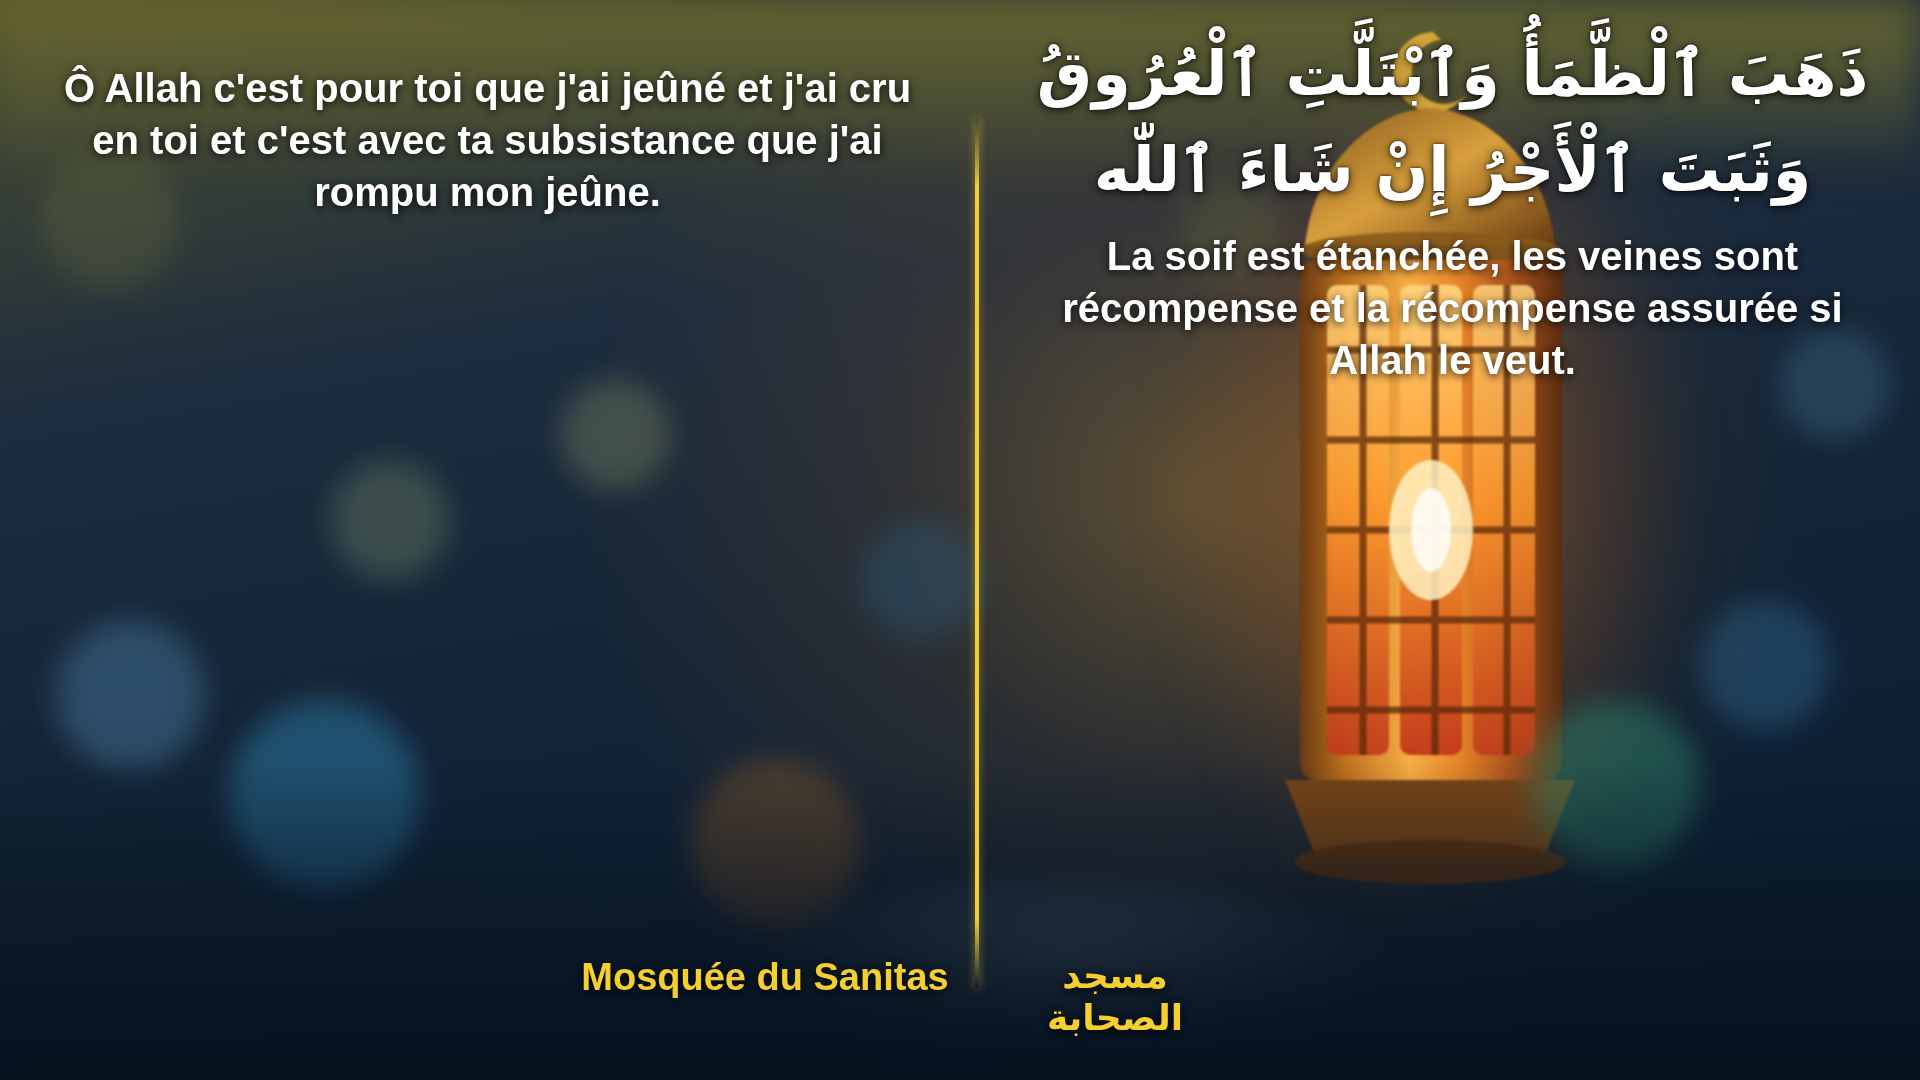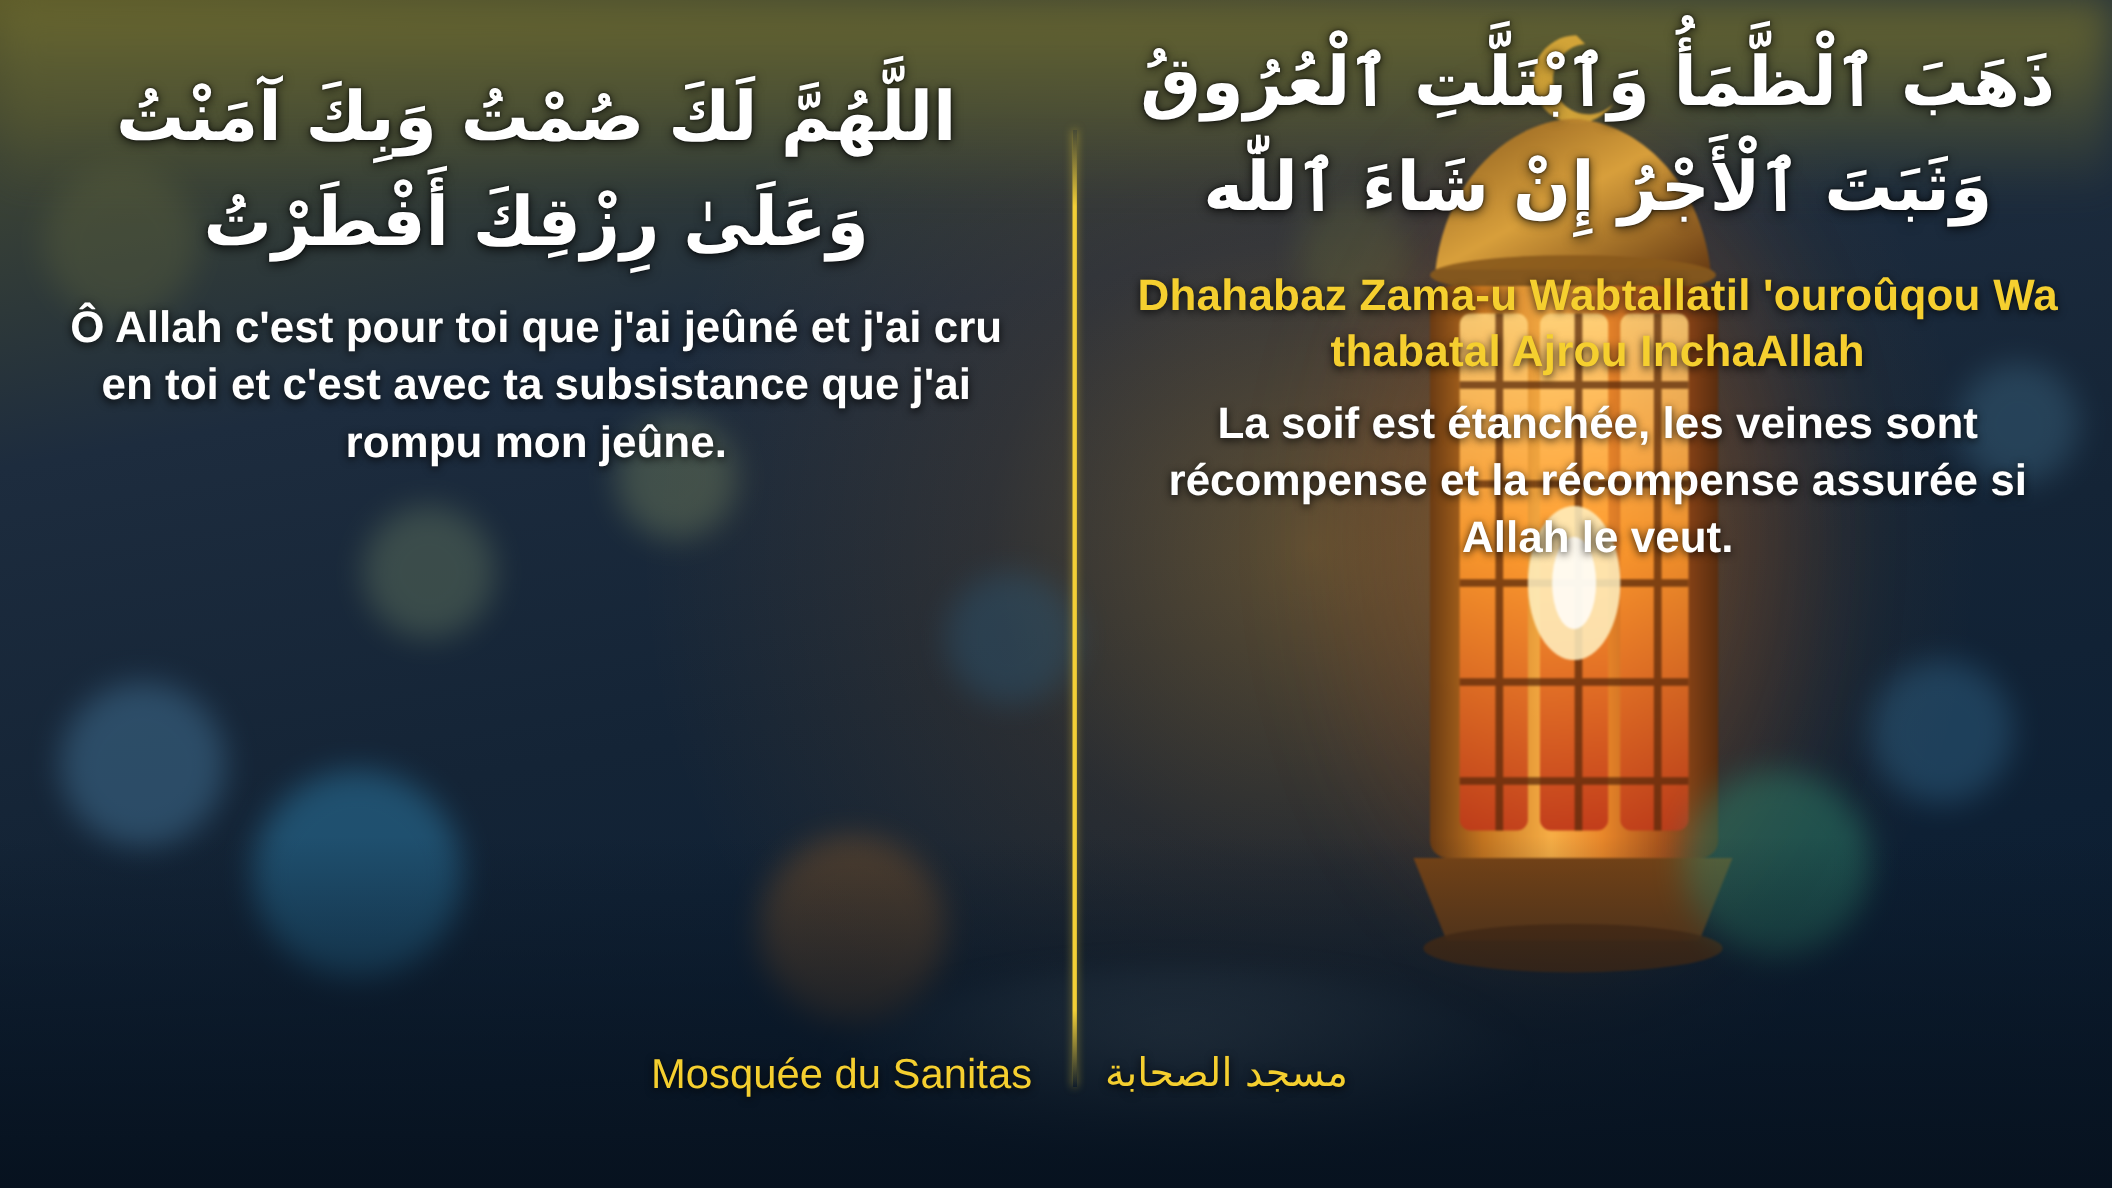--- a/index.html
+++ b/index.html
@@ -143,21 +143,21 @@
     line-height: 1.3;
     text-shadow: 0 2px 8px rgba(0,0,0,0.85);
   }
   .french-left { margin-top: 22px; }
   .french-right { margin-top: 12px; }
 
   
   .credit {
     position: absolute;
     color: #f5cf2f;
-    font-weight: 400;
+    font-weight: 700;
     text-shadow: 0 2px 8px rgba(0,0,0,0.85);
     line-height: 1.18;
   }
   .credit-fr {
     left: 580px;
     top: 955px;
     width: 370px;
     text-align: center;
     font-size: 38px;
   }
@@ -238,26 +238,24 @@
   <div class="bokeh" style="left:1700px;top:600px;  width:130px; height:130px; background:#356f95; opacity:.40;"></div>
   <div class="bokeh" style="left:1780px;top:330px;  width:110px; height:110px; background:#4a7f9e; opacity:.32;"></div>
   <div class="bokeh" style="left:1180px;top:180px;  width:100px; height:100px; background:#6b6f3a; opacity:.30;"></div>
   <div class="bokeh" style="left:40px;  top:150px;  width:140px; height:140px; background:#6f7240; opacity:.28;"></div>
 
   <div class="bg-bottom"></div>
 
   <div class="divider"></div>
 
   <div class="col col-left">
-    <div class="arabic arabic-left">اللَّهُمَّ لَكَ صُمْتُ وَبِكَ آمَنْتُ وَعَلَىٰ رِزْقِكَ أَفْطَرْتُ</div>
     <div class="french french-left">Ô Allah c'est pour toi que j'ai jeûné et j'ai cru en toi et c'est avec ta subsistance que j'ai rompu mon jeûne.</div>
   </div>
 
   <div class="col col-right">
     <div class="arabic arabic-right">ذَهَبَ ٱلْظَّمَأُ وَٱبْتَلَّتِ ٱلْعُرُوقُ وَثَبَتَ ٱلْأَجْرُ إِنْ شَاءَ ٱللّٰه</div>
-    <div class="translit translit-right">Dhahabaz Zama-u Wabtallatil 'ouroûqou Wa thabatal Ajrou InchaAllah</div>
     <div class="french french-right">La soif est étanchée, les veines sont récompense et la récompense assurée si Allah le veut.</div>
   </div>
 
   <div class="credit credit-fr">Mosquée du Sanitas</div>
   <div class="credit credit-ar">مسجد الصحابة</div>
 
 </div>
 
 </body></html>

